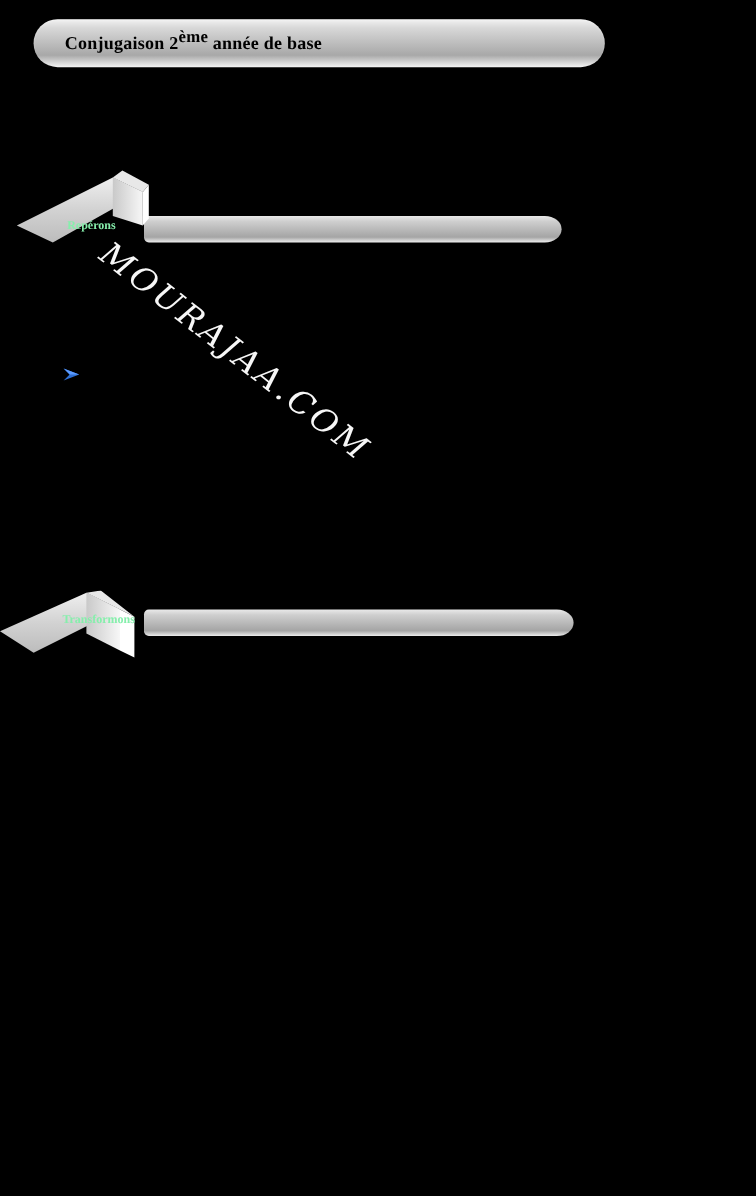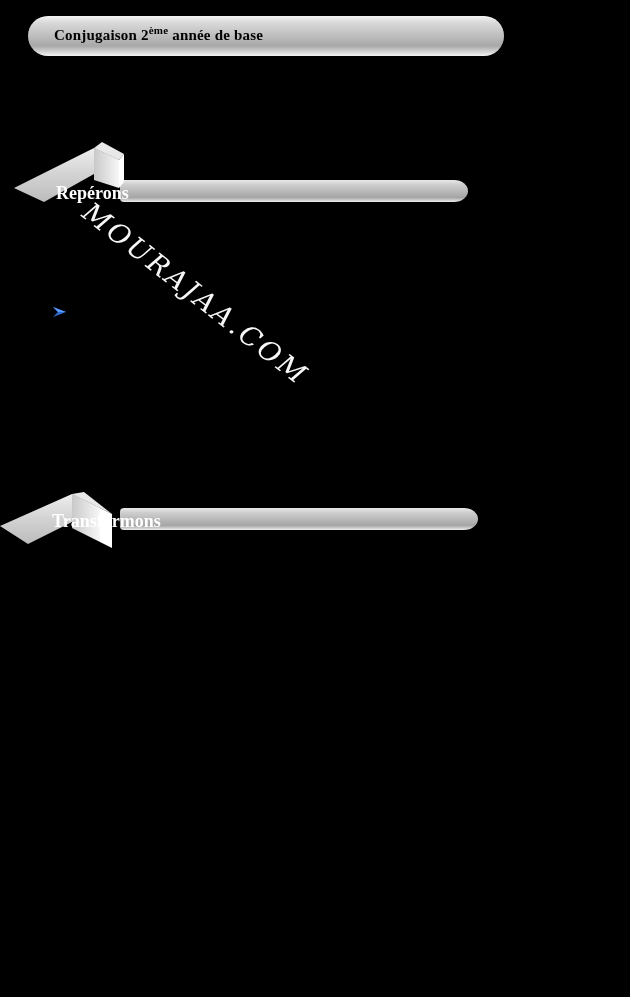--- a/index.html
+++ b/index.html
@@ -37,21 +37,21 @@
     left: 54px;
     top: 24px;
     font-family: "Liberation Serif", serif;
     font-weight: bold;
     font-size: 15px;
     color: #000000;
     white-space: nowrap;
     letter-spacing: 0.2px;
   }
   .title-text sup {
-    font-size: 11px;
+    font-size: 14px;
     vertical-align: super;
   }
 
   
   .section-bar {
     position: absolute;
     height: 22px;
     background: linear-gradient(to bottom,
         #e9e9e9 0%,
         #cfcfcf 20%,
@@ -82,22 +82,22 @@
     position: absolute;
     left: 0;
     top: 0;
     width: 100%;
     height: 100%;
   }
   .wedge-label {
     position: absolute;
     font-family: "Liberation Serif", serif;
     font-weight: bold;
-    font-size: 18px;
-    color: #ffffff;
+    font-size: 10px;
+    color: #86efac;
     white-space: nowrap;
     z-index: 5;
   }
 
   
   .blue-arrow {
     position: absolute;
     left: 52px;
     top: 303px;
     width: 22px;

